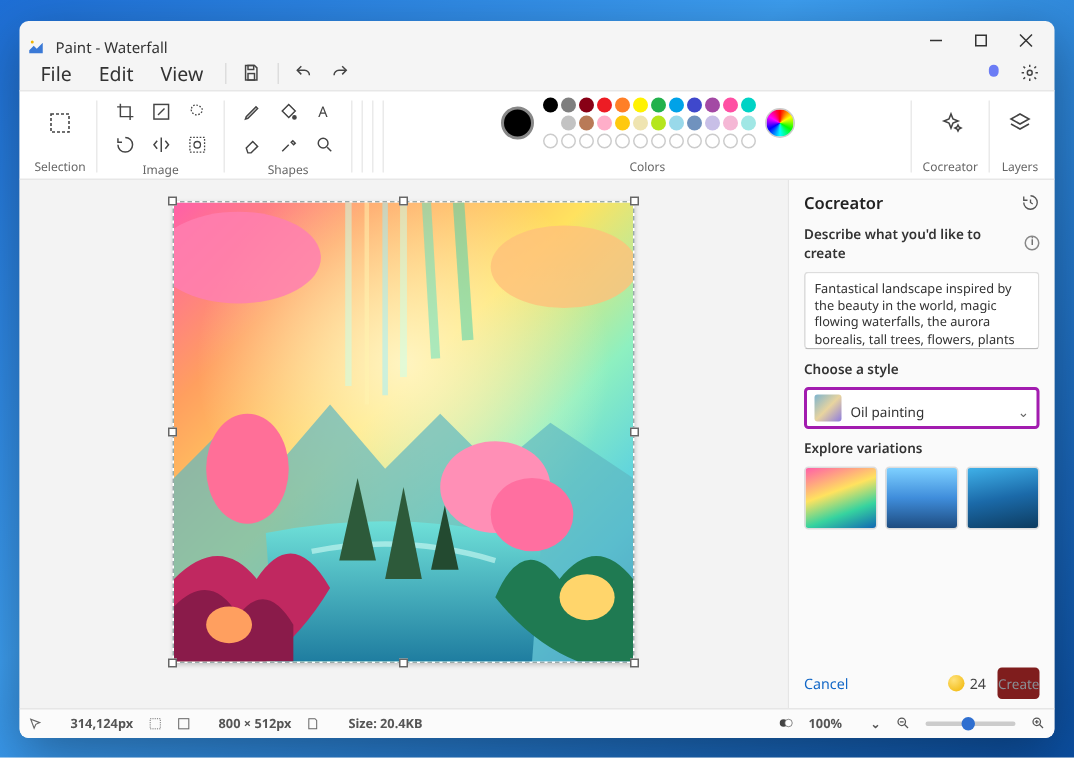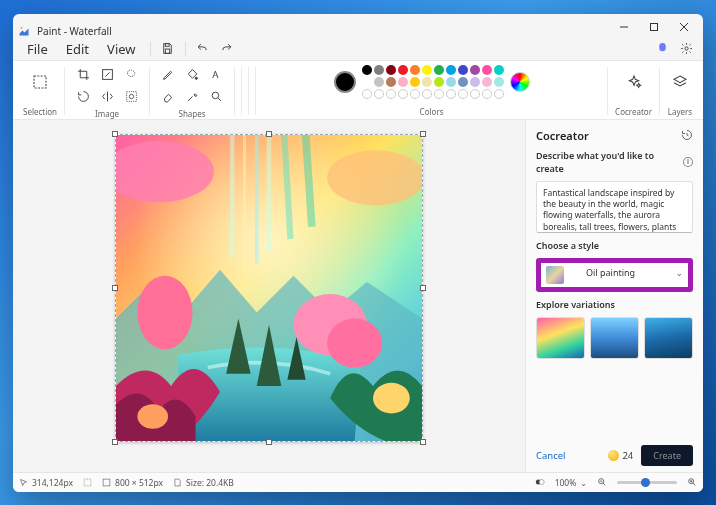--- a/index.html
+++ b/index.html
@@ -39,33 +39,33 @@
 .h-nw{top:-4px;left:-4px;}.h-n{top:-4px;left:calc(50% - 3px);}.h-ne{top:-4px;right:-4px;}
 .h-w{top:calc(50% - 3px);left:-4px;}.h-e{top:calc(50% - 3px);right:-4px;}
 .h-sw{bottom:-4px;left:-4px;}.h-s{bottom:-4px;left:calc(50% - 3px);}.h-se{bottom:-4px;right:-4px;}
 
 .panel{width:178px;border-left:1px solid #e5e5e5;background:#fafafa;display:flex;flex-direction:column;padding:8px 10px 6px 10px;gap:6px;}
 .panel-head{display:flex;align-items:center;justify-content:space-between;}
 .panel-head h3{font-size:11px;font-weight:600;color:#222;}
 .panel-label{font-size:9px;font-weight:600;color:#333;display:flex;align-items:center;gap:3px;}
 .info-icn{width:10px;height:10px;border:1px solid #888;border-radius:50%;font-size:7px;display:inline-flex;align-items:center;justify-content:center;color:#666;}
 .prompt{width:100%;font-size:8.5px;color:#333;padding:5px 6px;border:1px solid #ddd;border-bottom-color:#bbb;border-radius:3px;background:#fff;resize:none;height:52px;line-height:1.35;font-family:inherit;}
-.style-select{display:flex;align-items:flex-start;gap:22px;border:5px solid #a21caf;border-radius:3px;padding:3px 5px;background:#fff;font-size:9px;color:#333;}
+.style-select{display:flex;align-items:flex-end;gap:6px;border:2px solid #a21caf;border-radius:3px;padding:3px 5px;background:#fff;font-size:9px;color:#333;}
 .style-thumb{width:18px;height:18px;border-radius:2px;background:linear-gradient(135deg,#7db4cf,#e8d49f,#8d7be0);}
 .style-select .chev{margin-left:auto;color:#666;font-size:9px;}
 .variations{display:flex;gap:5px;}
 .var-thumb{flex:1;height:42px;border-radius:3px;border:1px solid #ddd;}
 .panel-foot{margin-top:auto;display:flex;align-items:center;gap:8px;font-size:9.5px;}
 .cancel{color:#1368c7;}
 .credits{display:flex;align-items:center;gap:3px;color:#444;margin-left:auto;}
 .coin{width:11px;height:11px;border-radius:50%;background:radial-gradient(circle at 35% 30%,#ffe27a,#f0b400);}
-.create-btn{background:#0f172a;color:#8a8f95;font-size:9px;padding:4px 12px;border-radius:3px;border:none;}
+.create-btn{background:#7f1d1d;color:#8a8f95;font-size:9px;padding:4px 0;border-radius:3px;border:none;}
 
 .status{height:20px;border-top:1px solid #e6e6e6;background:#fbfbfb;display:flex;align-items:center;font-size:8.5px;color:#555;padding:0 6px;gap:10px;}
-.status .sitem{display:flex;align-items:center;gap:4px;}
+.status .sitem{display:flex;align-items:center;gap:19px;font-weight:bold;}
 .status .spacer{flex:1;}
 .zoom-slider{width:60px;height:3px;background:#ccc;border-radius:2px;position:relative;}
 .zoom-slider .knob{position:absolute;left:40%;top:-3px;width:9px;height:9px;border-radius:50%;background:#2f6fd0;}
 svg{display:block;}
 </style>
 </head>
 <body>
 
 <div class="window">
 

